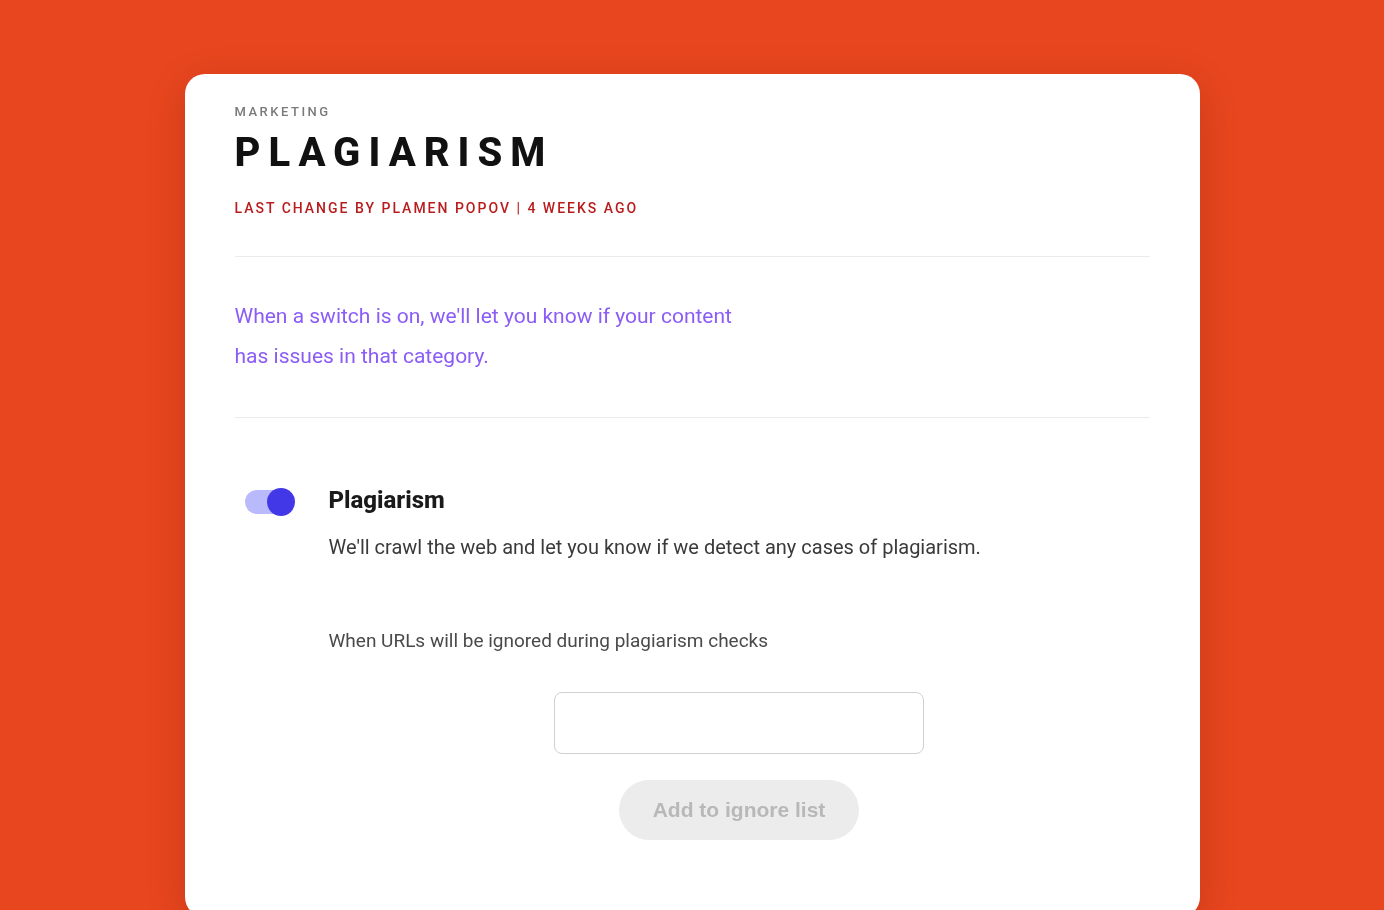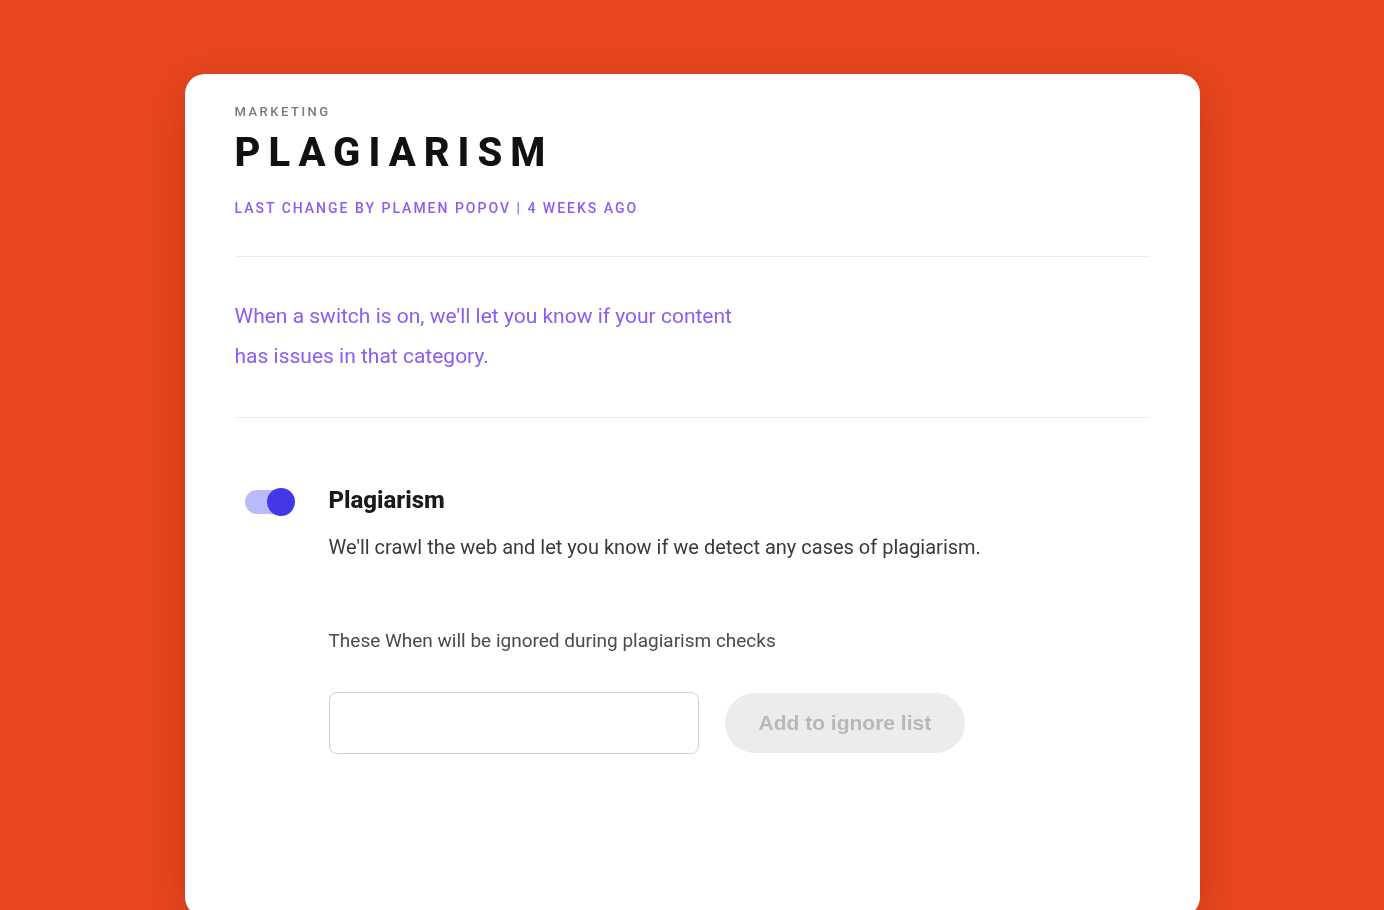--- a/index.html
+++ b/index.html
@@ -43,21 +43,21 @@
       font-weight: 800;
       letter-spacing: 8px;
       color: #111111;
       text-transform: uppercase;
       margin-bottom: 24px;
     }
     
     .meta-line {
       font-size: 14px;
       letter-spacing: 2px;
-      color: #8b5cf6;
+      color: #b91c1c;
       text-transform: uppercase;
       font-weight: 500;
       margin-bottom: 40px;
     }
     
     .divider {
       border: none;
       border-top: 1px solid #ebebeb;
       margin: 0;
     }
@@ -130,20 +130,21 @@
       font-size: 19px;
       color: #4a4a4a;
       font-weight: 400;
       margin-bottom: 40px;
     }
     
     .input-row {
       display: flex;
       align-items: center;
       gap: 26px;
+      flex-direction: column;
     }
     
     .url-input {
       width: 370px;
       height: 62px;
       border: 1px solid #d0d0d0;
       border-radius: 8px;
       padding: 0 16px;
       font-size: 18px;
       outline: none;
@@ -183,21 +184,21 @@
       <div class="toggle-knob"></div>
     </div>
 
     <div class="setting-content">
 
       <h2 class="setting-title">Plagiarism</h2>
 
       <p class="setting-description">We'll crawl the web and let you know if we detect any cases of plagiarism.</p>
 
 
-      <p class="subsection-description">These When will be ignored during plagiarism checks</p>
+      <p class="subsection-description">When URLs will be ignored during plagiarism checks</p>
 
       <div class="input-row">
         <input type="text" class="url-input" value="" style="">
         <button class="add-button">Add to ignore list</button>
       </div>
 
     </div>
 
   </div>
 

